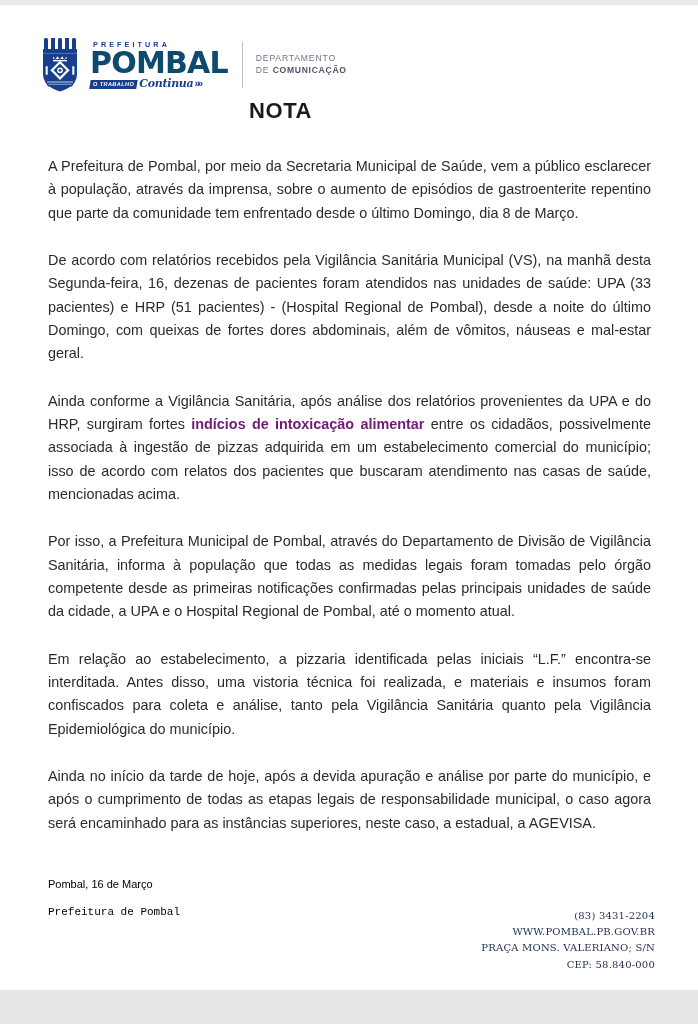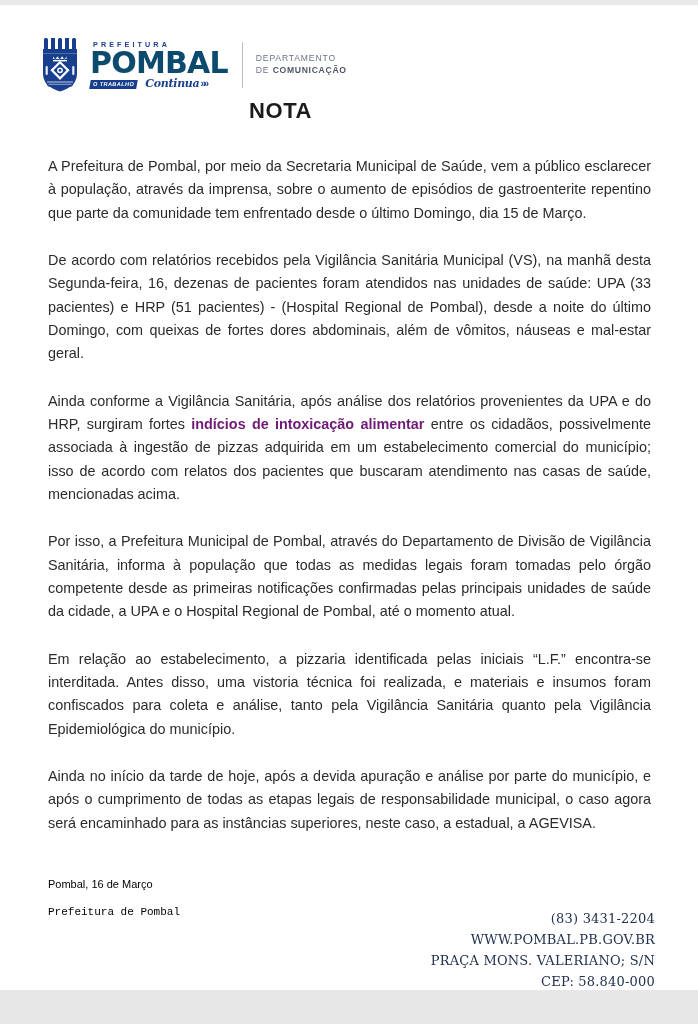--- a/index.html
+++ b/index.html
@@ -89,21 +89,21 @@
     padding: 1.5px 3px 1.5px 3px;
     line-height: 1;
     transform: skewX(-10deg);
   }
   .tag-script {
     font-family: "DejaVu Serif", serif;
     font-style: italic;
     font-size: 11px;
     font-weight: 700;
     color: #173f8d;
-    margin-left: 8px;
+    margin-left: 2px;
     line-height: 1;
     letter-spacing: -0.3px;
   }
   .tag-arrows {
     color: #173f8d;
     font-size: 10px;
     font-weight: 700;
     margin-left: 1px;
     letter-spacing: -2.5px;
     line-height: 1;
@@ -180,21 +180,21 @@
   }
   .sign .sig-2 { margin-top: 13px; font-family: Liberation Mono, monospace; }
 
   
   .footer-contact {
     position: absolute;
     right: 43px;
     top: 903px;
     text-align: right;
     font-family: "DejaVu Serif", serif;
-    font-size: 13px;
+    font-size: 10px;
     color: #22324e;
     line-height: 1.62;
     letter-spacing: 0.2px;
   }
 </style>
 </head>
 <body>
 
 <div class="top-strip"></div>
 
@@ -259,21 +259,21 @@
     <div class="dept">
       <div class="dept-line1">DEPARTAMENTO</div>
       <div class="dept-line2"><span>DE </span><b>COMUNICAÇÃO</b></div>
     </div>
   </div>
 
   <div class="doc-title">NOTA</div>
 
   <div class="body-wrap">
 
-    <p class="para">A Prefeitura de Pombal, por meio da Secretaria Municipal de Saúde, vem a público esclarecer à população, através da imprensa, sobre o aumento de episódios de gastroenterite repentino que parte da comunidade tem enfrentado desde o último Domingo, dia 15 de Março.</p>
+    <p class="para">A Prefeitura de Pombal, por meio da Secretaria Municipal de Saúde, vem a público esclarecer à população, através da imprensa, sobre o aumento de episódios de gastroenterite repentino que parte da comunidade tem enfrentado desde o último Domingo, dia 8 de Março.</p>
 
     <p class="para">De acordo com relatórios recebidos pela Vigilância Sanitária Municipal (VS), na manhã desta Segunda-feira, 16, dezenas de pacientes foram atendidos nas unidades de saúde: UPA (33 pacientes) e HRP (51 pacientes) - (Hospital Regional de Pombal), desde a noite do último Domingo, com queixas de fortes dores abdominais, além de vômitos, náuseas e mal-estar geral.</p>
 
     <p class="para"><span>Ainda conforme a Vigilância Sanitária, após análise dos relatórios provenientes da UPA e do HRP, surgiram fortes </span><b>indícios de intoxicação alimentar</b><span> entre os cidadãos, possivelmente associada à ingestão de pizzas adquirida em um estabelecimento comercial do município; isso de acordo com relatos dos pacientes que buscaram atendimento nas casas de saúde, mencionadas acima.</span></p>
 
     <p class="para">Por isso, a Prefeitura Municipal de Pombal, através do Departamento de Divisão de Vigilância Sanitária, informa à população que todas as medidas legais foram tomadas pelo órgão competente desde as primeiras notificações confirmadas pelas principais unidades de saúde da cidade, a UPA e o Hospital Regional de Pombal, até o momento atual.</p>
 
     <p class="para">Em relação ao estabelecimento, a pizzaria identificada pelas iniciais “L.F.” encontra-se interditada. Antes disso, uma vistoria técnica foi realizada, e materiais e insumos foram confiscados para coleta e análise, tanto pela Vigilância Sanitária quanto pela Vigilância Epidemiológica do município.</p>
 
     <p class="para">Ainda no início da tarde de hoje, após a devida apuração e análise por parte do município, e após o cumprimento de todas as etapas legais de responsabilidade municipal, o caso agora será encaminhado para as instâncias superiores, neste caso, a estadual, a AGEVISA.</p>

